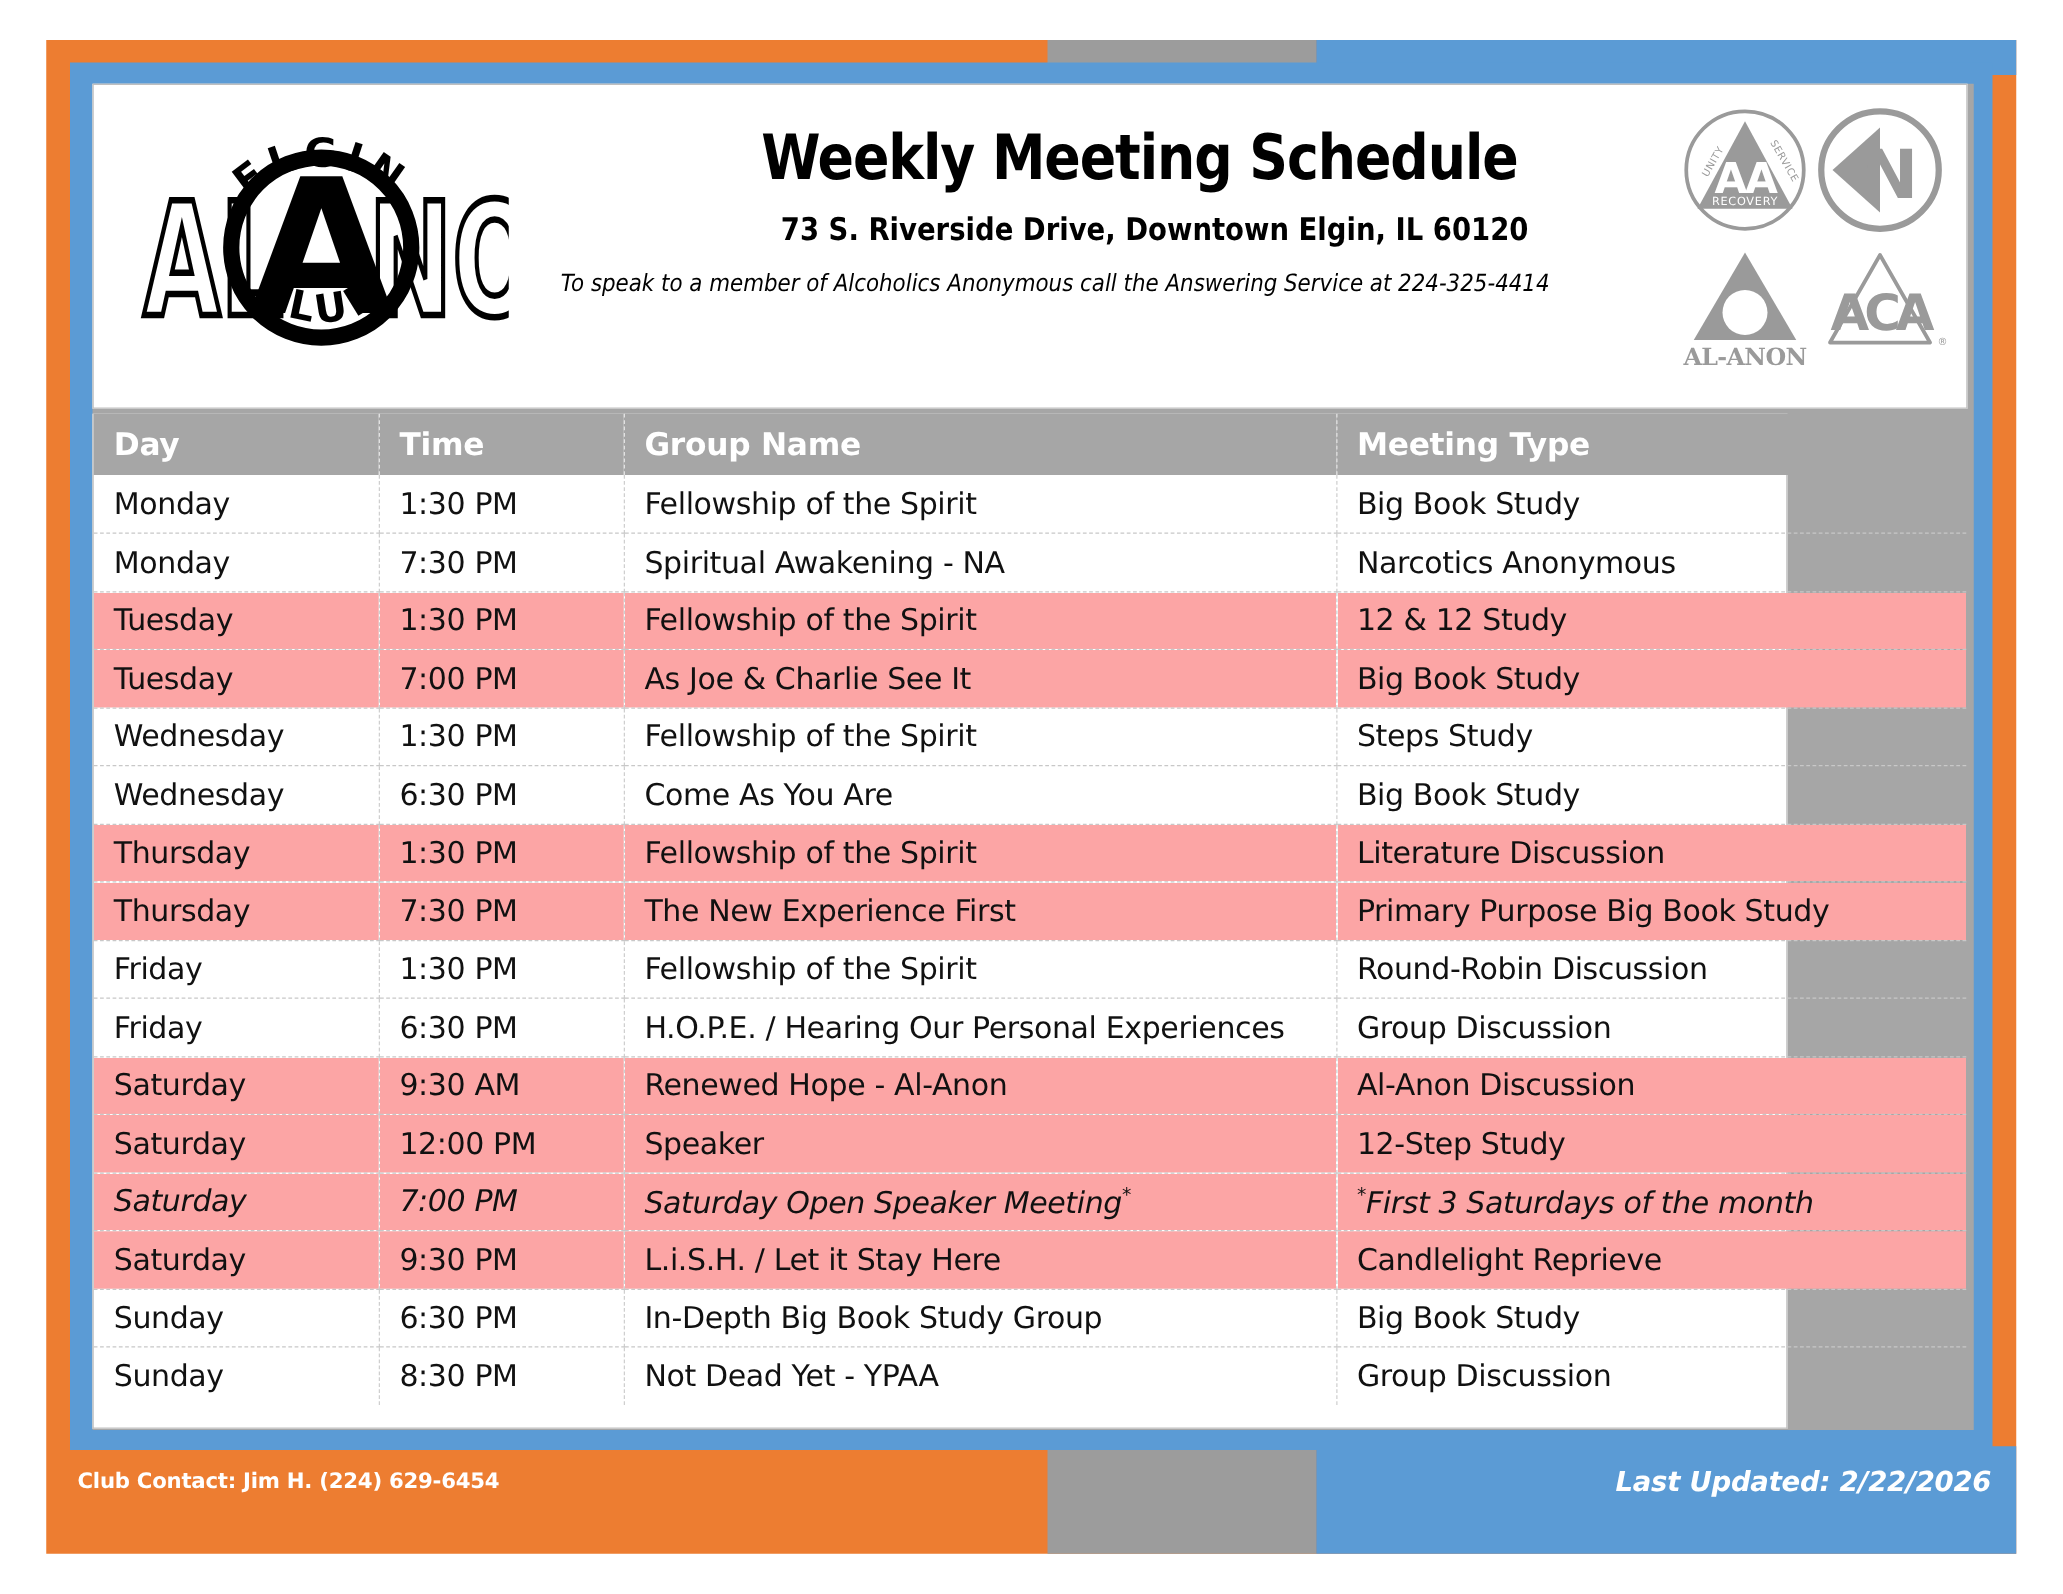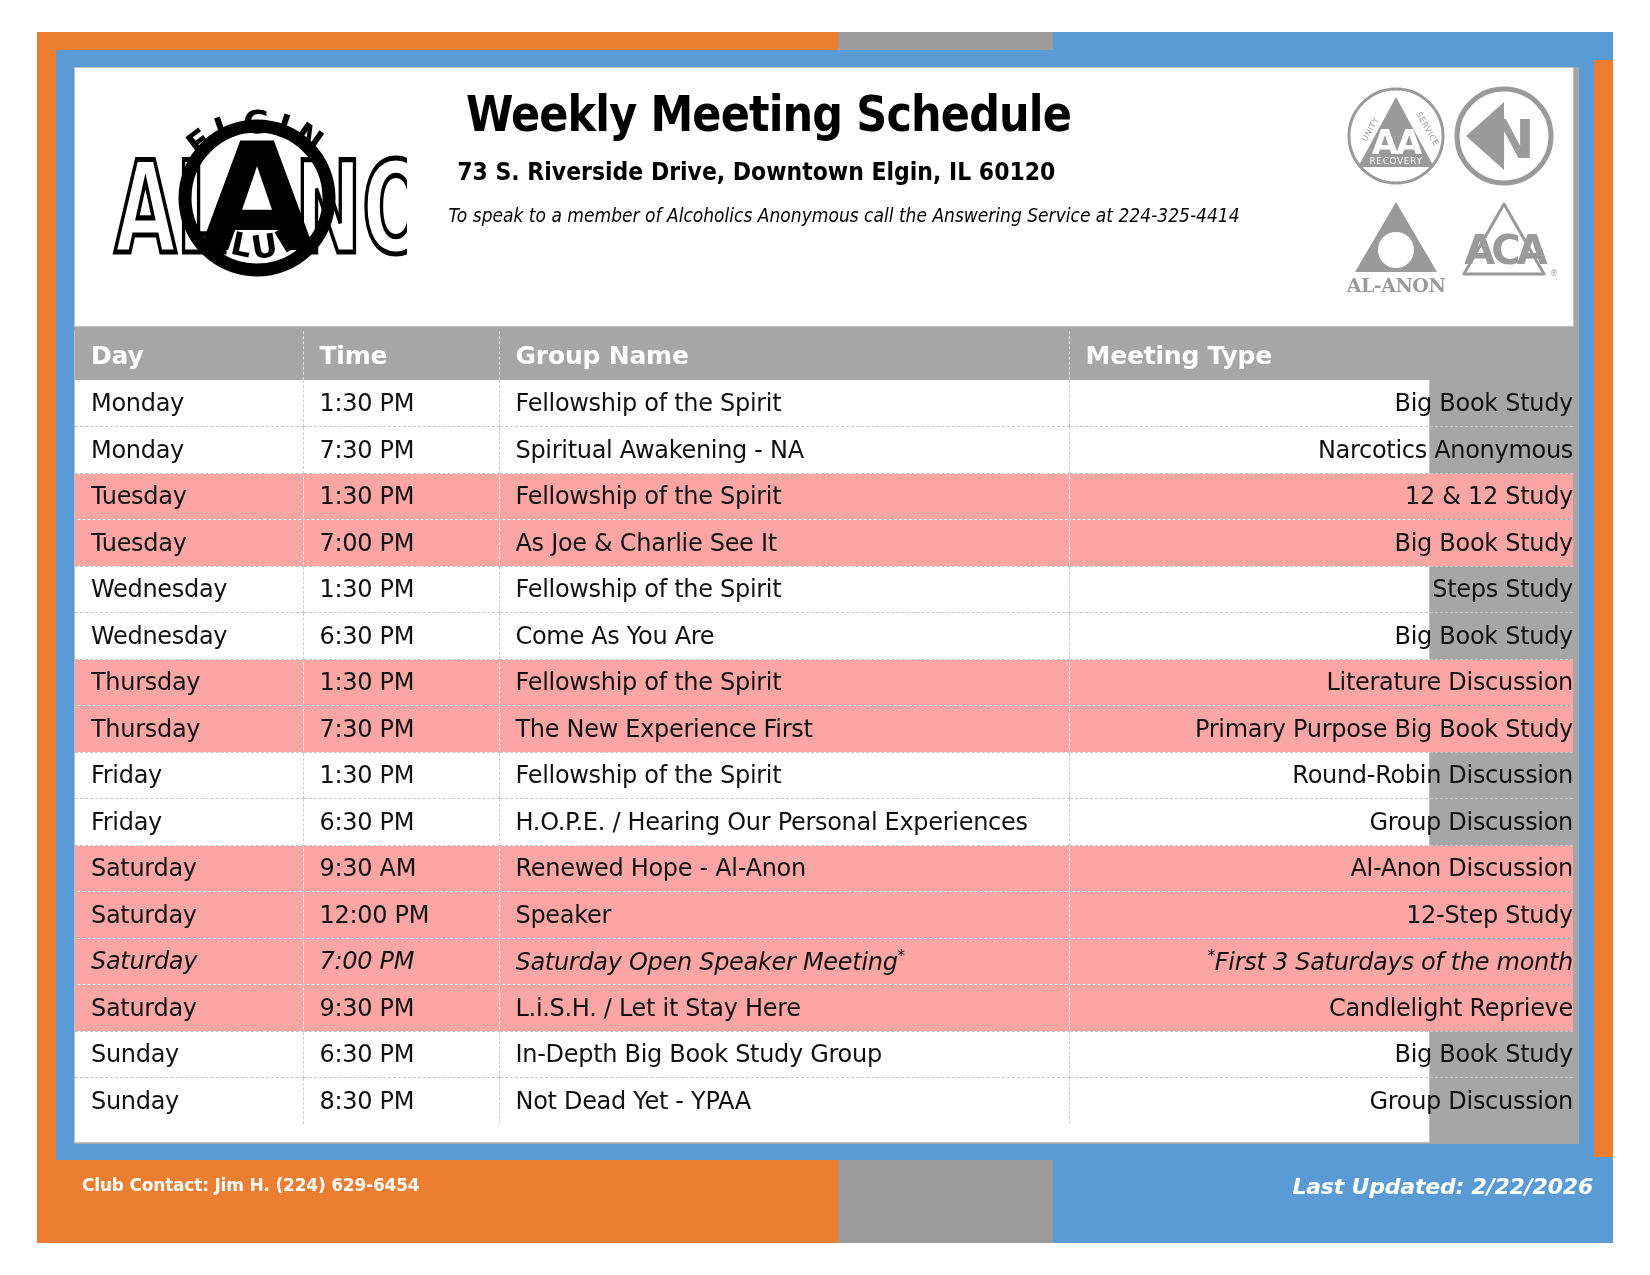--- a/index.html
+++ b/index.html
@@ -74,23 +74,23 @@
   }
 
   .logo-wrap {
     position: absolute;
     left: 32px; top: 10px;
     width: 300px; height: 235px;
   }
 
   .header-text {
     position: absolute;
-    left: 330px; top: 20px;
+    left: 330px; top: 32px;
     width: 870px;
-    text-align: left;
+    text-align: right;
   }
   .title {
     font-family: "DejaVu Sans", sans-serif;
     font-size: 50px;
     font-weight: bold;
     letter-spacing: -1px;
     color: #000;
     line-height: 1.05;
     transform: scaleX(0.86);
     transform-origin: center;
@@ -170,32 +170,32 @@
     font-size: 24px;
     color: #111111;
     padding: 0 0 0 16px;
     height: 46.5px;
     border-bottom: 1px dashed #C8C8C8;
     border-right: 1px dashed #CFCFCF;
     white-space: nowrap;
     overflow: hidden;
     letter-spacing: -0.3px;
   }
-  tbody td:last-child { border-right: none; text-align: right; }
+  tbody td:last-child { border-right: none; }
   tbody tr:last-child td { border-bottom: none; }
 
   tbody tr.band td { background: #fca5a5; }
   tbody tr.italic td { font-style: italic; }
   .sup { font-size: 15px; vertical-align: super; }
   .sup-pre { font-size: 15px; vertical-align: super; }
 
   
   .club-contact {
     position: absolute;
-    left: 82px; top: 1175px;
+    left: 62px; top: 1175px;
     font-family: "DejaVu Sans", sans-serif;
     font-size: 17px;
     font-weight: bold;
     color: #ffffff;
     letter-spacing: -0.2px;
   }
   .last-updated {
     position: absolute;
     right: 57px; top: 1174px;
     font-family: "DejaVu Sans", sans-serif;

